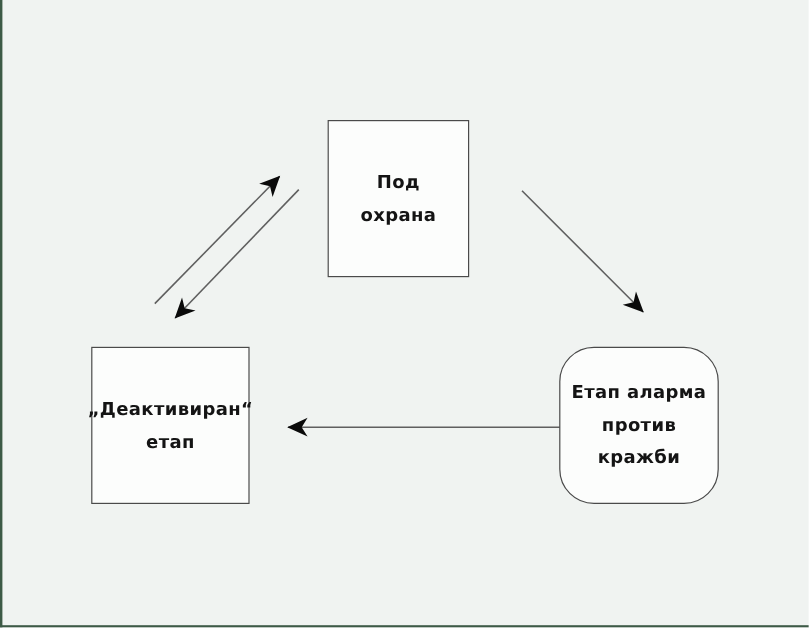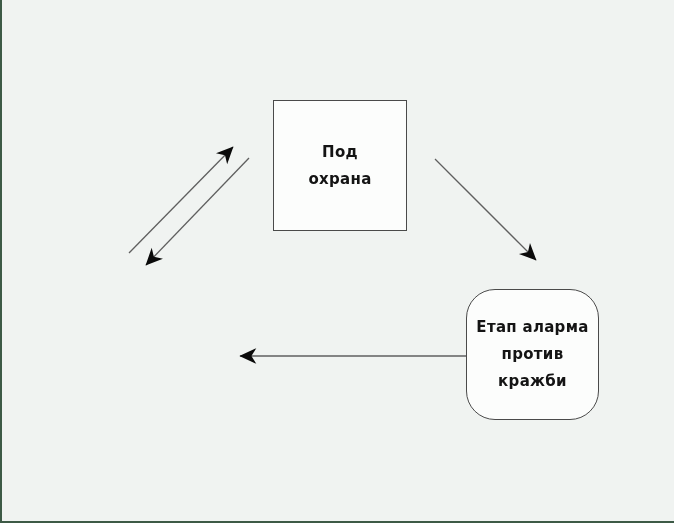--- a/index.html
+++ b/index.html
@@ -34,21 +34,21 @@
     align-items: center;
     justify-content: center;
     text-align: center;
     color: #141414;
     font-size: 15px;
     font-weight: 700;
     line-height: 27px;
     letter-spacing: 0.3px;
     white-space: pre-line;
   }
-  .node-armed       { left: 271px; top: 100px; width: 134px; height: 131px; }
+  .node-armed       { left: 271px; top: 100px; width: 118px; height: 131px; }
   .node-deactivated { left: 74px;  top: 289px; width: 132px; height: 131px; }
   .node-alarm       { left: 464px; top: 289px; width: 133px; height: 131px; border-radius: 29px; }
 </style>
 </head>
 <body>
 
 <div class="stage">
 
   <svg class="arrow-layer" width="674" height="523" viewBox="0 0 674 523" xmlns="http://www.w3.org/2000/svg">
     <defs>
@@ -58,17 +58,19 @@
     </defs>
     <line x1="127" y1="253" x2="231" y2="147" stroke="#5f5f5f" stroke-width="1.3" marker-end="url(#ah)"></line>
     <line x1="247" y1="158" x2="144" y2="265" stroke="#5f5f5f" stroke-width="1.3" marker-end="url(#ah)"></line>
     <line x1="433" y1="159" x2="534" y2="260" stroke="#5f5f5f" stroke-width="1.3" marker-end="url(#ah)"></line>
     <line x1="465" y1="356" x2="238" y2="356" stroke="#5f5f5f" stroke-width="1.3" marker-end="url(#ah)"></line>
   </svg>
 
   <div class="node node-armed">Под
 охрана</div>
 
+  <div class="node node-deactivated">„Деактивиран“
+етап</div>
 
   <div class="node node-alarm">Етап аларма
 против кражби</div>
 
 </div>
 
 </body></html>

